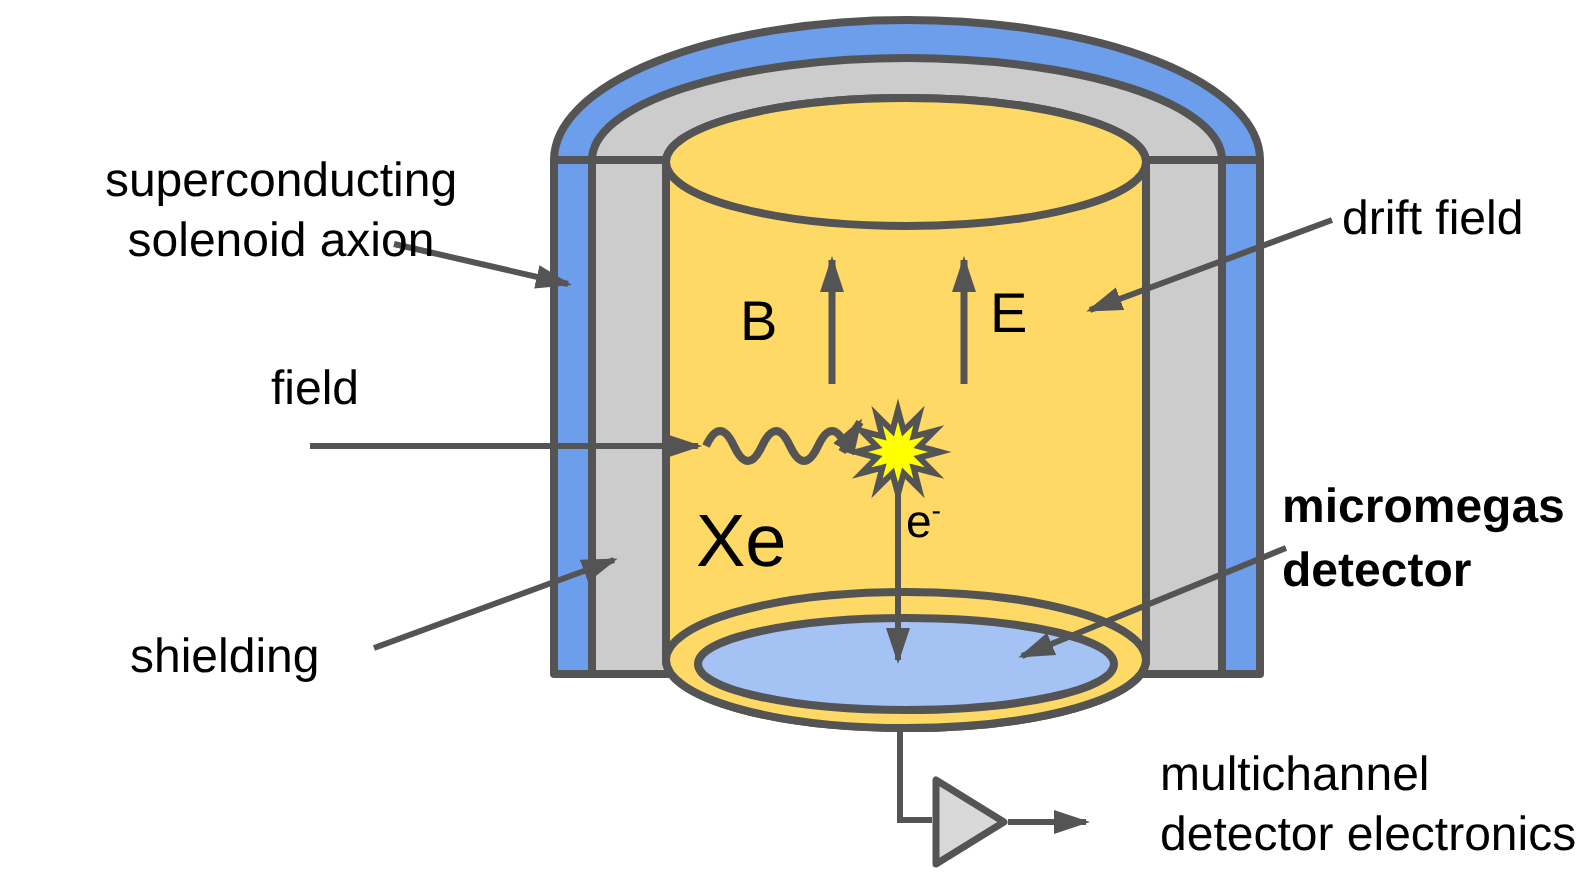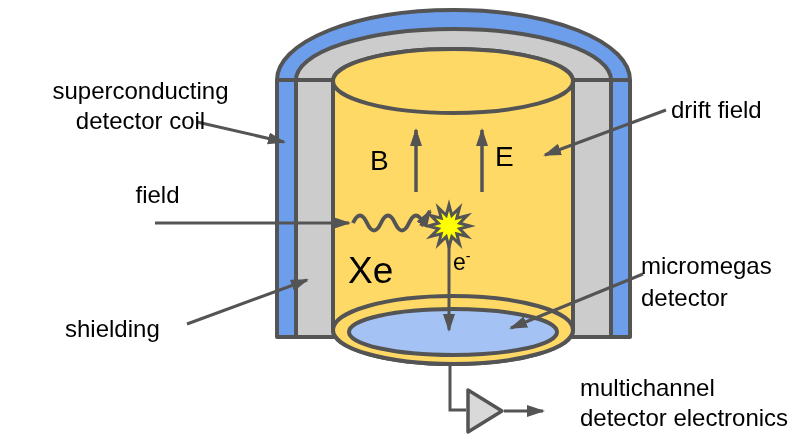--- a/index.html
+++ b/index.html
@@ -10,21 +10,21 @@
   .stage svg { position:absolute; left:0; top:0; }
   .lbl {
     position:absolute; font-size:24px; line-height:30px;
     color:var(--text,#000); white-space:nowrap;
   }
   .lbl span { display:block; }
   #lbl-solenoid   { left:0px;   top:76px;  width:205px; text-align:center;margin-left:38px; }
   #lbl-axion      { left:115px; top:180px; width:85px;  text-align:center; }
   #lbl-shielding  { left:65px;  top:314px; width:122px; text-align:left; }
   #lbl-drift      { left:671px; top:95px;  }
-  #lbl-micromegas { left:641px; top:250px; line-height:32px; }
+  #lbl-micromegas { left:641px; top:238px; line-height:32px;font-weight:bold; }
   #lbl-readout    { left:548px; top:373px; line-height:30px;margin-left:32px; }
   #lbl-b  { left:370px; top:146px; font-size:28px; }
   #lbl-e  { left:495px; top:142px; font-size:28px; }
   #lbl-xe { left:348px; top:256px; font-size:37px; }
   #lbl-electron { left:453px; top:241px; font-size:23px; }
   #lbl-electron sup { font-size:0.62em; vertical-align:super; display:inline; }
 </style>
 </head>
 <body>
 
@@ -68,21 +68,21 @@
     <path d="M 449 246 L 449 330" marker-end="url(#arrow)" style="fill:none; stroke:var(--stroke); stroke-width:3"></path>
 
     <path d="M 197 122 L 284 142" marker-end="url(#arrow)" style="fill:none; stroke:var(--stroke); stroke-width:3"></path>
     <path d="M 187 324 L 307 280" marker-end="url(#arrow)" style="fill:none; stroke:var(--stroke); stroke-width:3"></path>
     <path d="M 666 110 L 545 155" marker-end="url(#arrow)" style="fill:none; stroke:var(--stroke); stroke-width:3"></path>
     <path d="M 643 274 L 511 328" marker-end="url(#arrow)" style="fill:none; stroke:var(--stroke); stroke-width:3"></path>
   </svg>
 
   <div class="lbl" id="lbl-solenoid">
     <span>superconducting</span>
-    <span>detector coil</span>
+    <span>solenoid axion</span>
   </div>
 
   <div class="lbl" id="lbl-axion">
     <span>field</span>
   </div>
 
   <div class="lbl" id="lbl-shielding">
     <span>shielding</span>
   </div>
 

